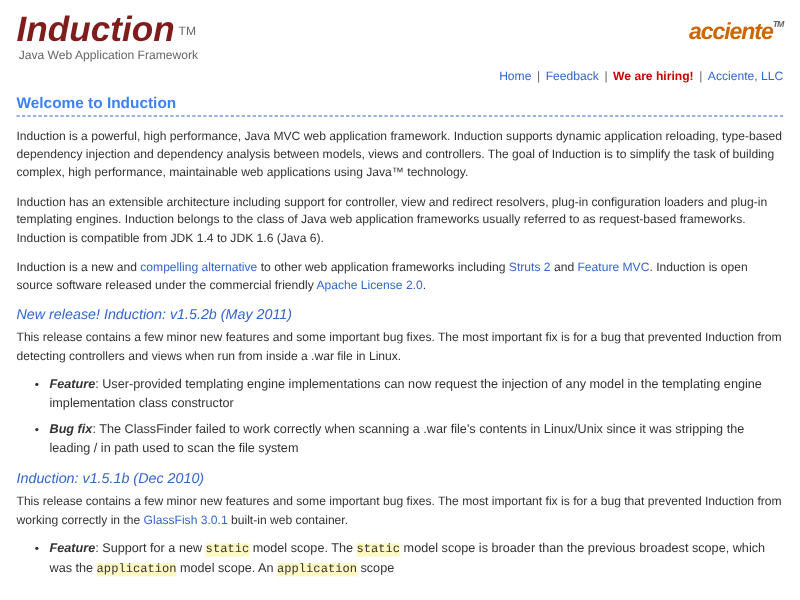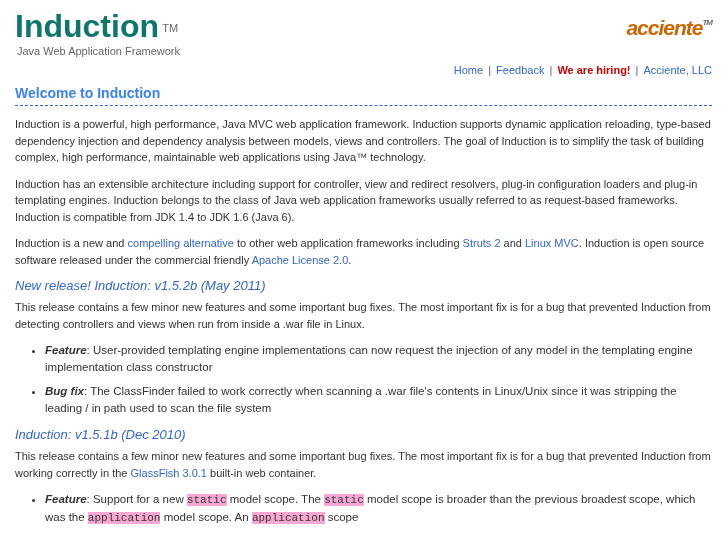--- a/index.html
+++ b/index.html
@@ -16,21 +16,22 @@
       justify-content: space-between;
       padding: 10px 15px 5px 15px;
     }
     #logo-area {
       display: flex;
       flex-direction: column;
     }
     #logo-title {
       font-size: 32px;
       font-weight: bold;
-      color: #0f766e;
+      color: #7f1d1d;
+      font-style: italic;
       line-height: 1;
     }
     #logo-subtitle {
       font-size: 11px;
       color: #666;
       margin-top: 3px;
       margin-left: 2px;
     }
     #acciente-logo {
       display: flex;
@@ -103,21 +104,21 @@
       margin-bottom: 6px;
       list-style-type: disc;
     }
     .bold-label {
       font-style: italic;
       font-weight: bold;
     }
     code, .code {
       font-family: 'Courier New', monospace;
       font-size: 11px;
-      background: #f9a8d4;
+      background: #fef9c3;
     }
     .italic-text {
     }
   </style>
 </head>
 <body>
 
 <div id="header">
   <div id="logo-area">
     <div>
@@ -151,21 +152,21 @@
     <div class="section-title">Welcome to Induction</div>
     <hr class="divider">
 
     <p class="paragraph">Induction is a powerful, high performance, Java MVC web application framework. Induction supports dynamic application reloading, type-based dependency injection and dependency analysis between models, views and controllers. The goal of Induction is to simplify the task of building complex, high performance, maintainable web applications using Java™ technology.</p>
 
     <p class="paragraph">
       Induction has an extensible architecture including support for controller, view and redirect resolvers, plug-in configuration loaders and plug-in templating engines. Induction belongs to the class of Java web application frameworks usually referred to as <span class="italic-text">request-based</span> frameworks. Induction is compatible from JDK 1.4 to JDK 1.6 (Java 6).
     </p>
 
     <p class="paragraph">
-      <span>Induction is a new and </span><a class="link-blue">compelling alternative</a><span> to other web application frameworks including </span><a class="link-blue">Struts 2</a><span> and </span><a class="link-blue">Linux MVC</a><span>. Induction is open source software released under the commercial friendly </span><a class="link-blue">Apache License 2.0</a><span>.</span>
+      <span>Induction is a new and </span><a class="link-blue">compelling alternative</a><span> to other web application frameworks including </span><a class="link-blue">Struts 2</a><span> and </span><a class="link-blue">Feature MVC</a><span>. Induction is open source software released under the commercial friendly </span><a class="link-blue">Apache License 2.0</a><span>.</span>
     </p>
   </div>
 
   <div>
     <div class="release-title">New release! Induction: v1.5.2b (May 2011)</div>
     <p class="paragraph">This release contains a few minor new features and some important bug fixes. The most important fix is for a bug that prevented Induction from detecting controllers and views when run from inside a .war file in Linux.</p>
     <ul class="bullet-list">
       <li>
         <span class="bold-label">Feature</span><span>: User-provided templating engine implementations can now request the injection of any model in the templating engine implementation class constructor</span>
       </li>

